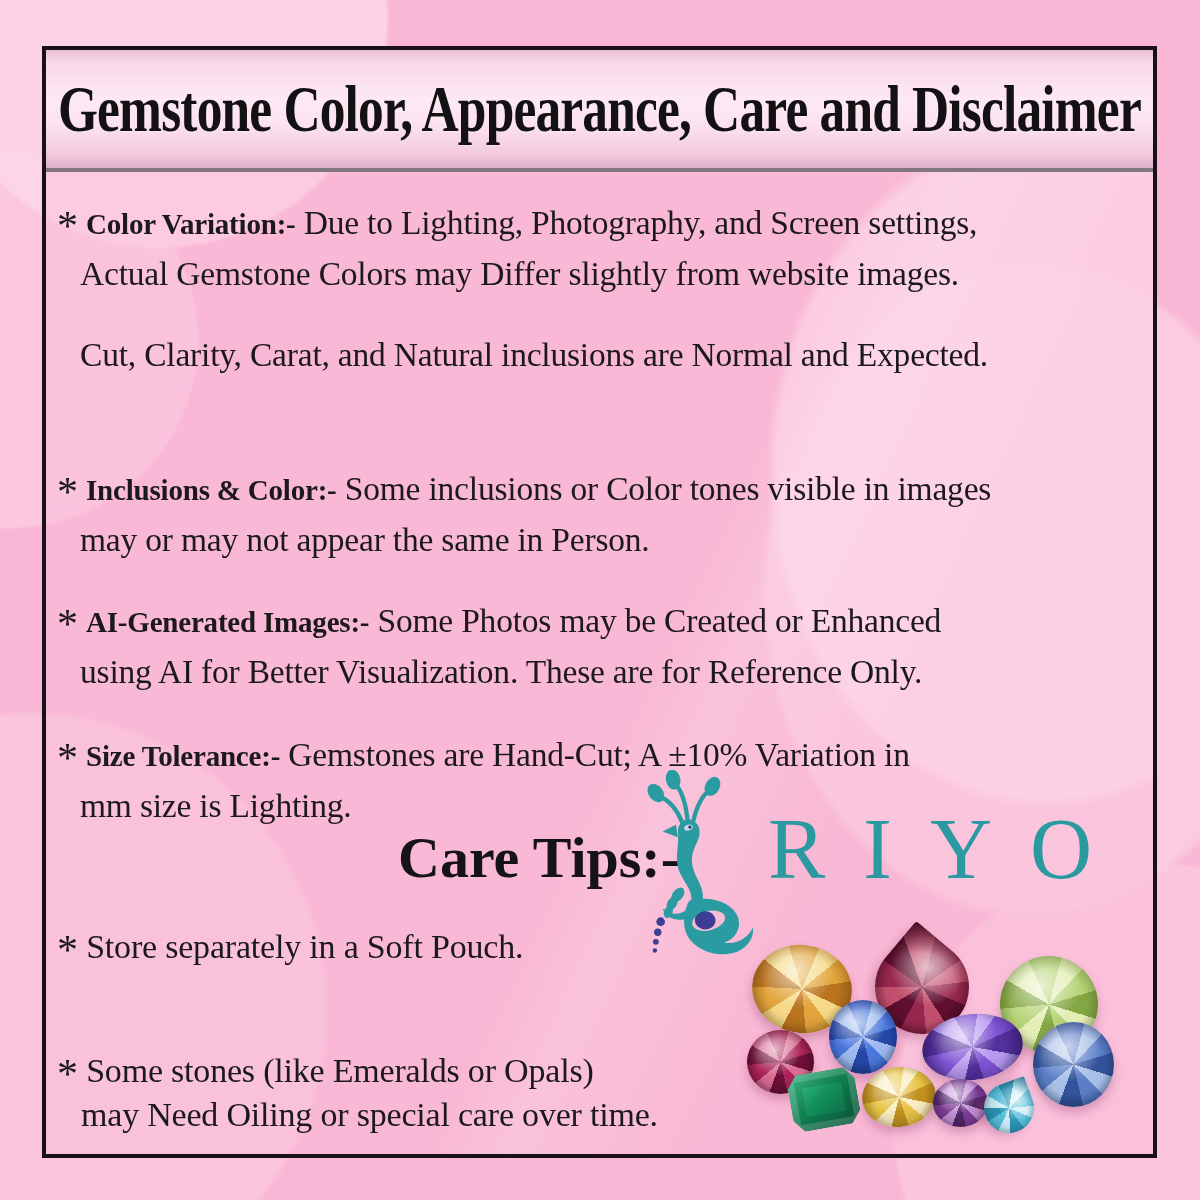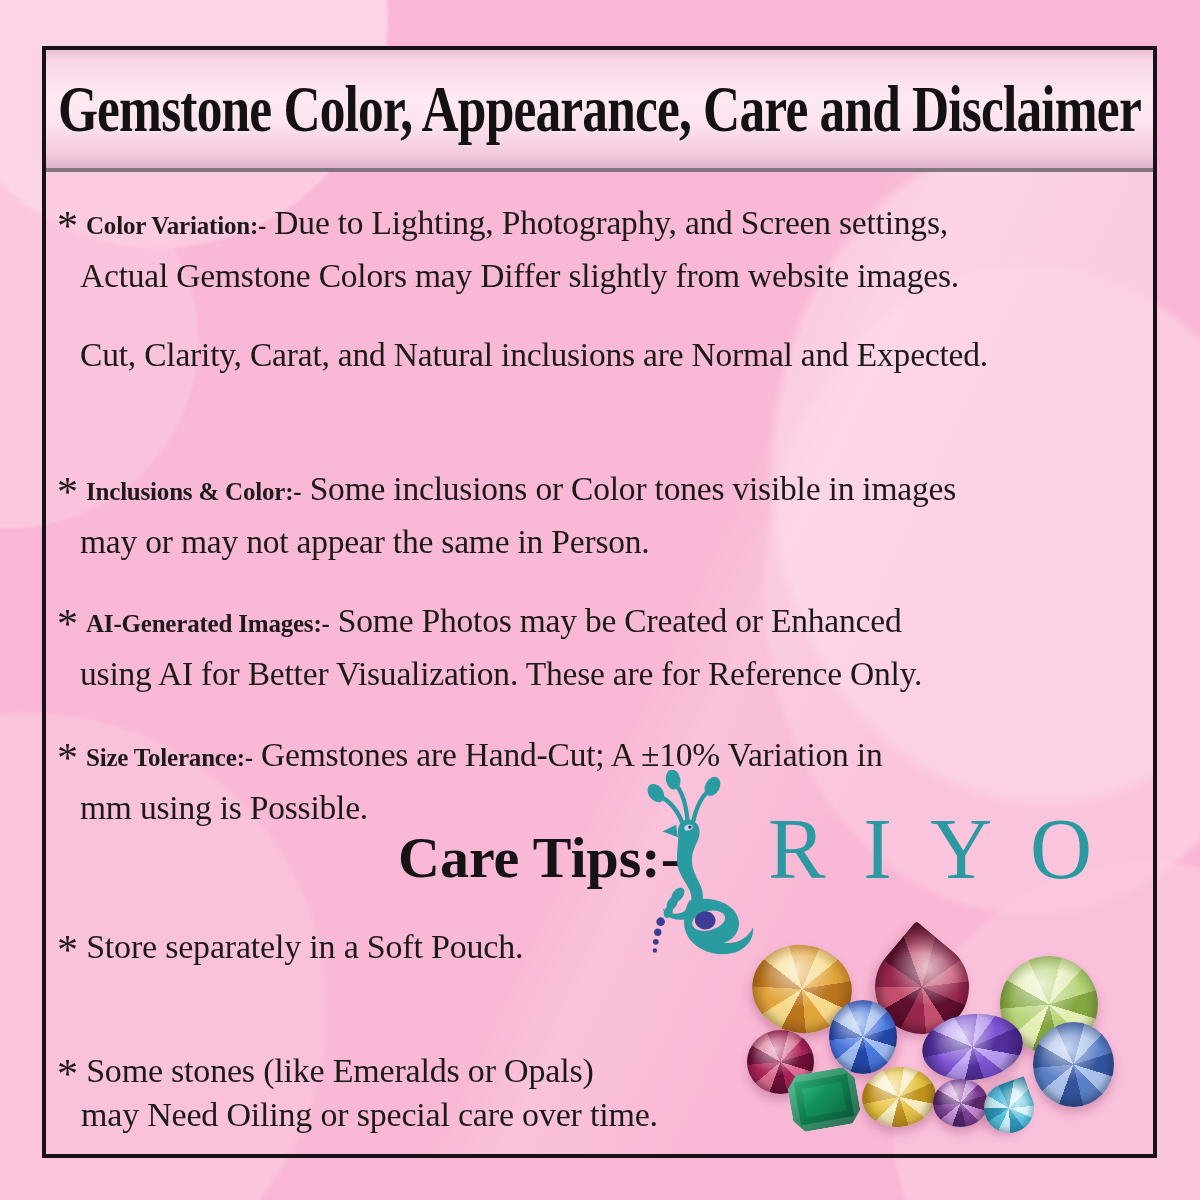--- a/index.html
+++ b/index.html
@@ -30,21 +30,21 @@
     display:flex; align-items:center; justify-content:center;
   }
   .title {
     font-weight:bold; font-size:62px; color:#141114; white-space:nowrap;
     transform:scale(.83,1.06); letter-spacing:-1px;
     text-shadow:0 1px 0 rgba(255,255,255,.35);
   }
   .d-item { position:absolute; left:11px; width:1092px; color:#1c191b; }
   .dline { font-size:33.5px; line-height:50px; letter-spacing:-.2px; }
   .dline.cont { padding-left:23px; }
-  .dlabel { font-weight:bold; font-size:25px; }
+  .dlabel { font-weight:bold; font-size:29px; }
   .bullet { display:inline-block; transform:translateY(6px); font-size:42px; line-height:0; }
   .care-heading { position:absolute; left:352px; top:782px; font-weight:bold; font-size:58px; line-height:52px; color:#161316; }
   .c-item { position:absolute; left:11px; width:760px; color:#1c191b; }
   .cline { font-size:34px; line-height:44px; letter-spacing:-.2px; }
   .cline.cont { padding-left:24px; }
   .brand-name {
     position:absolute; left:722px; top:752px; font-size:86px; line-height:1.1;
     color:#2a99a0; letter-spacing:38px; font-weight:500; white-space:nowrap;
   }
   .peacock { position:absolute; left:579px; top:720px; width:150px; height:192px; }
@@ -121,21 +121,21 @@
       </div>
       <div class="dline cont">using AI for Better Visualization. These are for Reference Only.</div>
     </div>
 
     <div class="d-item" style="top:680px">
       <div class="dline">
         <span class="bullet">*</span>
         <span class="dlabel">Size Tolerance:-</span>
         <span>Gemstones are Hand-Cut; A ±10% Variation in</span>
       </div>
-      <div class="dline cont">mm using is Possible.</div>
+      <div class="dline cont">mm size is Lighting.</div>
     </div>
 
     <div class="care-heading">Care Tips:-</div>
 
     <div class="c-item" style="top:875px">
       <div class="cline">
         <span class="bullet">*</span>
         <span>Store separately in a Soft Pouch.</span>
       </div>
     </div>

